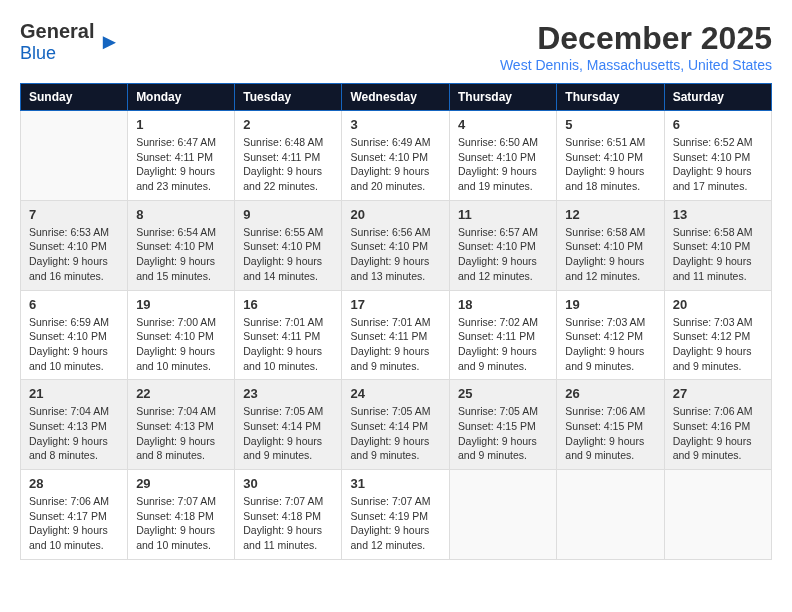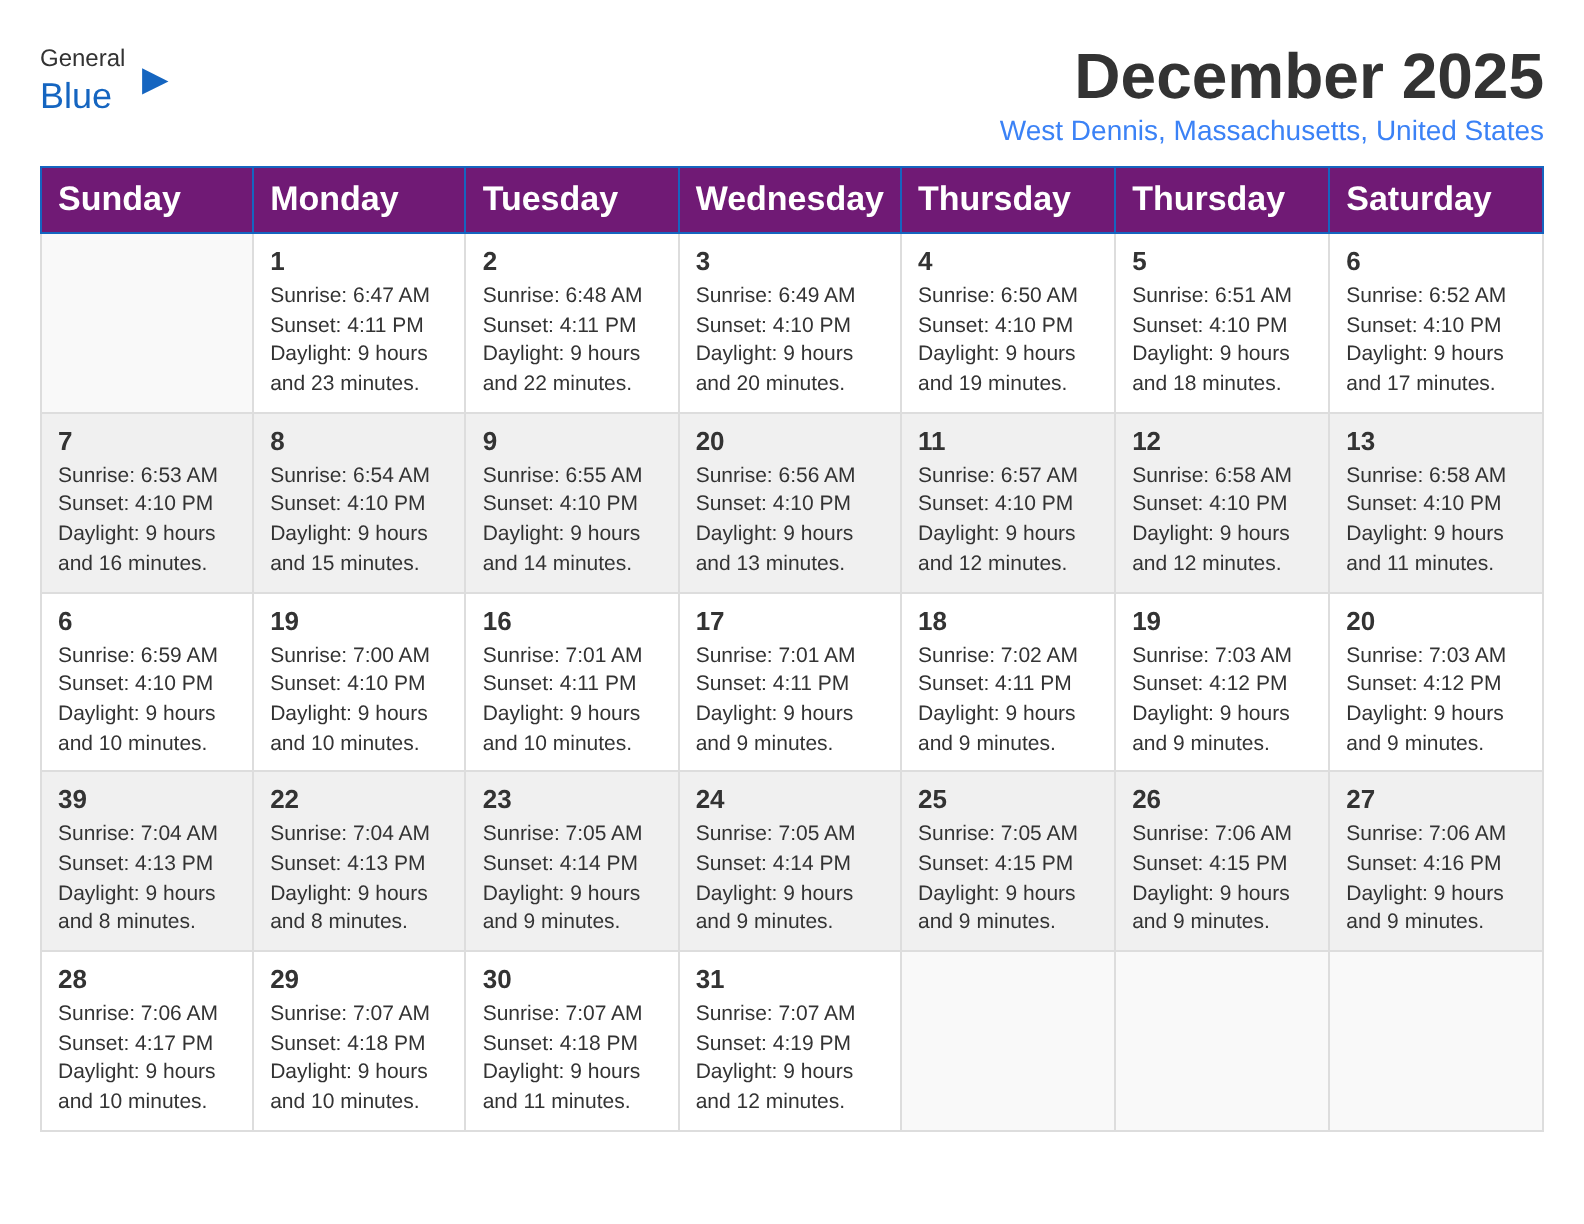--- a/index.html
+++ b/index.html
@@ -15,22 +15,22 @@
       justify-content: space-between;
       align-items: flex-start;
       margin-bottom: 10px;
     }
     .logo {
       display: flex;
       align-items: center;
       gap: 4px;
     }
     .logo-text-general {
-      font-size: 12px;
-      font-weight: normal;
+      font-size: 20px;
+      font-weight: bold;
       color: #333;
     }
     .logo-text-blue {
       font-size: 18px;
       font-weight: normal;
       color: #1565C0;
     }
     .logo-bird {
       color: #1565C0;
       font-size: 22px;
@@ -47,23 +47,23 @@
     .location-title {
       font-size: 14px;
       color: #3b82f6;
     }
     .calendar {
       width: 100%;
       border-collapse: collapse;
       border: 1px solid #ccc;
     }
     .calendar th {
-      background: #701a75;
+      background: #0f172a;
       color: #fff;
-      font-size: 17px;
+      font-size: 12px;
       font-weight: bold;
       padding: 6px 8px;
       text-align: left;
       border: 1px solid #1565C0;
     }
     .calendar td {
       vertical-align: top;
       padding: 6px 8px;
       border: 1px solid #ddd;
       width: 108px;
@@ -202,21 +202,21 @@
           <div class="day-number">19</div>
           <div class="day-info">Sunrise: 7:03 AM<br>Sunset: 4:12 PM<br>Daylight: 9 hours<br>and 9 minutes.</div>
         </td>
         <td>
           <div class="day-number">20</div>
           <div class="day-info">Sunrise: 7:03 AM<br>Sunset: 4:12 PM<br>Daylight: 9 hours<br>and 9 minutes.</div>
         </td>
       </tr>
       <tr class="row-shaded">
         <td>
-          <div class="day-number">39</div>
+          <div class="day-number">21</div>
           <div class="day-info">Sunrise: 7:04 AM<br>Sunset: 4:13 PM<br>Daylight: 9 hours<br>and 8 minutes.</div>
         </td>
         <td>
           <div class="day-number">22</div>
           <div class="day-info">Sunrise: 7:04 AM<br>Sunset: 4:13 PM<br>Daylight: 9 hours<br>and 8 minutes.</div>
         </td>
         <td>
           <div class="day-number">23</div>
           <div class="day-info">Sunrise: 7:05 AM<br>Sunset: 4:14 PM<br>Daylight: 9 hours<br>and 9 minutes.</div>
         </td>

